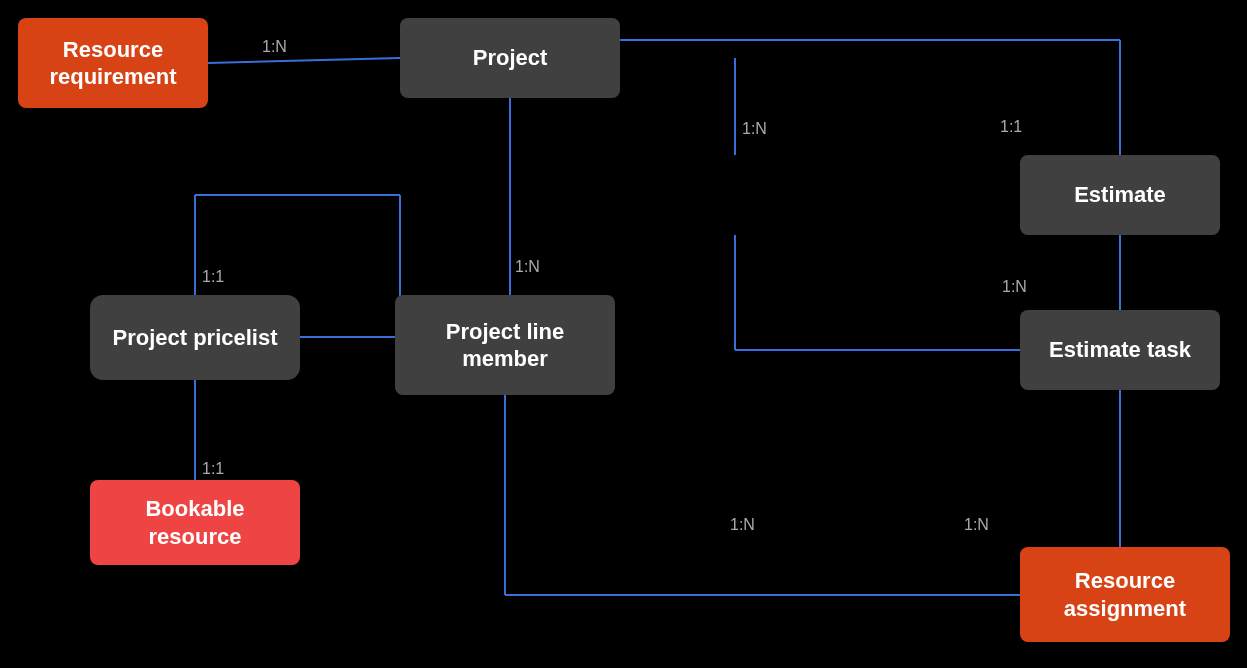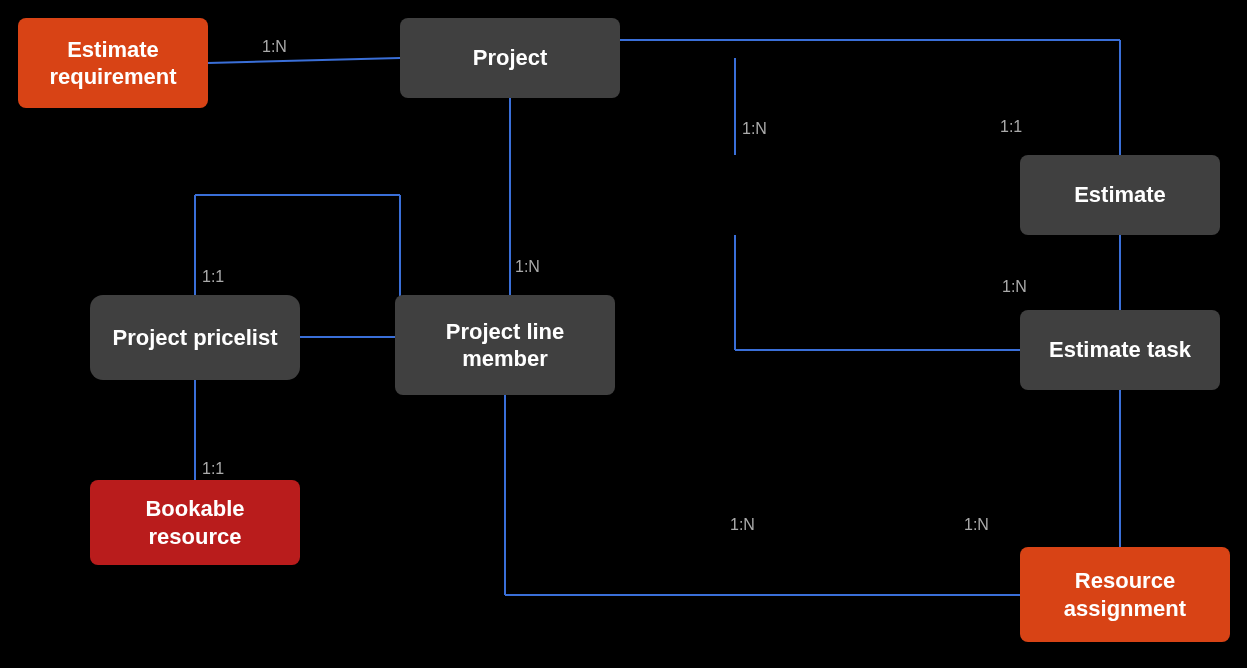--- a/index.html
+++ b/index.html
@@ -25,21 +25,21 @@
       text-align: center;
       color: #fff;
       font-size: 22px;
       font-weight: 600;
       padding: 10px 14px;
       line-height: 1.25;
     }
     .node-green { background: #404040; }
     .node-orange { background: #d84315; }
     .node-purple { background: #404040; }
-    .node-blue { background: #b91c1c; }
+    .node-blue { background: #ef4444; }
 
     .relation-label {
       position: absolute;
       color: #aaa;
       font-size: 16px;
       font-weight: 400;
     }
 
     svg.lines {
       position: absolute;
@@ -83,21 +83,21 @@
 
     <line x1="195" y1="380" x2="195" y2="480"></line>
 
     <line x1="505" y1="395" x2="505" y2="595"></line>
     <line x1="505" y1="595" x2="1020" y2="595"></line>
 
     <line x1="1120" y1="390" x2="1120" y2="547"></line>
   </svg>
 
   <div class="node node-orange" style="left:18px;top:18px;width:190px;height:90px;">
-    <span>Estimate requirement</span>
+    <span>Resource requirement</span>
   </div>
 
   <div class="node node-green" style="left:400px;top:18px;width:220px;height:80px;">
     <span>Project</span>
   </div>
 
 
   <div class="node node-purple" style="left:1020px;top:155px;width:200px;height:80px;">
     <span>Estimate</span>
   </div>

